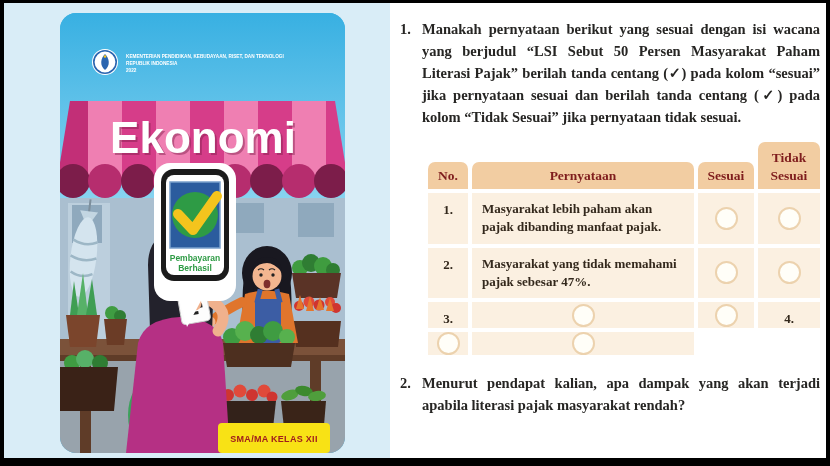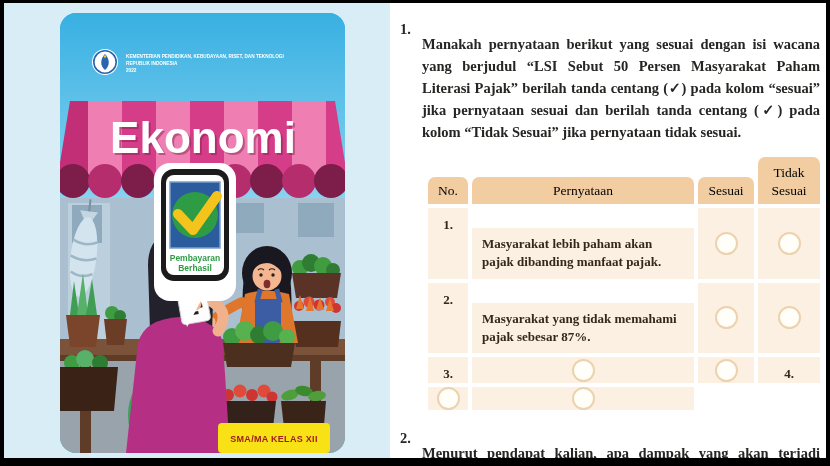--- a/index.html
+++ b/index.html
@@ -10,33 +10,33 @@
   
   .left-panel { position:relative; width:386px; height:100%; background:#d9edf7; flex:none;padding-left:48px; }
   .book-cover { position:absolute; left:56px; top:10px; width:285px; height:440px;
                 border-radius:16px; overflow:hidden; background:#44b5e5; }
   .book-cover svg { display:block; width:285px; height:440px; }
 
   
   .right-panel { flex:1; background:#ffffff; padding:15px 14px 0 10px; color:#262523; }
   .question { display:flex; }
   .q-num { width:22px; flex:none; font-weight:700; font-size:14.5px; line-height:1.52; }
-  .q-text { flex:1; font-weight:600; font-size:14.5px; line-height:1.52; text-align:justify;margin-top:15px; }
+  .q-text { flex:1; font-weight:600; font-size:14.5px; line-height:1.52; text-align:justify; }
 
   
   .qtable { margin:14px 0 0 28px; width:392px; display:grid;
             grid-template-columns:40px 1fr 56px 62px; gap:4px; }
-  .th { background:#f2cda2; border-radius:7px 7px 0 0; color:#000000;
-        font-weight:400; font-size:13.5px; text-align:center;
+  .th { background:#f2cda2; border-radius:7px 7px 0 0; color:#7f1d1d;
+        font-weight:700; font-size:13.5px; text-align:center;
         display:flex; align-items:center; justify-content:center;
         height:27px; align-self:end; }
   .th--tall { height:47px; flex-direction:column; justify-content:flex-end; padding-bottom:4px; line-height:1.35; }
   .td { background:#fbf0e1; font-size:13px; font-weight:600; line-height:1.4; color:#33281c; }
   .td--no { text-align:center; padding-top:8px; font-weight:700; }
-  .td--st { padding:7px 8px 7px 10px;margin-top:20px; }
+  .td--st { padding:7px 8px 7px 10px; }
   .td--opt { display:flex; align-items:center; justify-content:center; }
   .opt-circle { width:23px; height:23px; border-radius:50%;
                 background:#fffef8; border:2.5px solid #ecd2ae; }
 
   .q2 { margin-top:17px; }
 </style>
 </head>
 <body>
 
 <div class="frame">
@@ -257,21 +257,21 @@
       <div class="td td--no">1.</div>
       <div class="td td--st">Masyarakat lebih paham akan pajak dibanding manfaat pajak.</div>
       <div class="td td--opt">
           <span class="opt-circle"></span>
         </div>
       <div class="td td--opt">
           <span class="opt-circle"></span>
         </div>
 
       <div class="td td--no">2.</div>
-      <div class="td td--st">Masyarakat yang tidak memahami pajak sebesar 87%.</div>
+      <div class="td td--st">Masyarakat yang tidak memahami pajak sebesar 47%.</div>
       <div class="td td--opt">
           <span class="opt-circle"></span>
         </div>
       <div class="td td--opt">
           <span class="opt-circle"></span>
         </div>
 
       <div class="td td--no">3.</div>
       <div class="td td--opt">
           <span class="opt-circle"></span>

